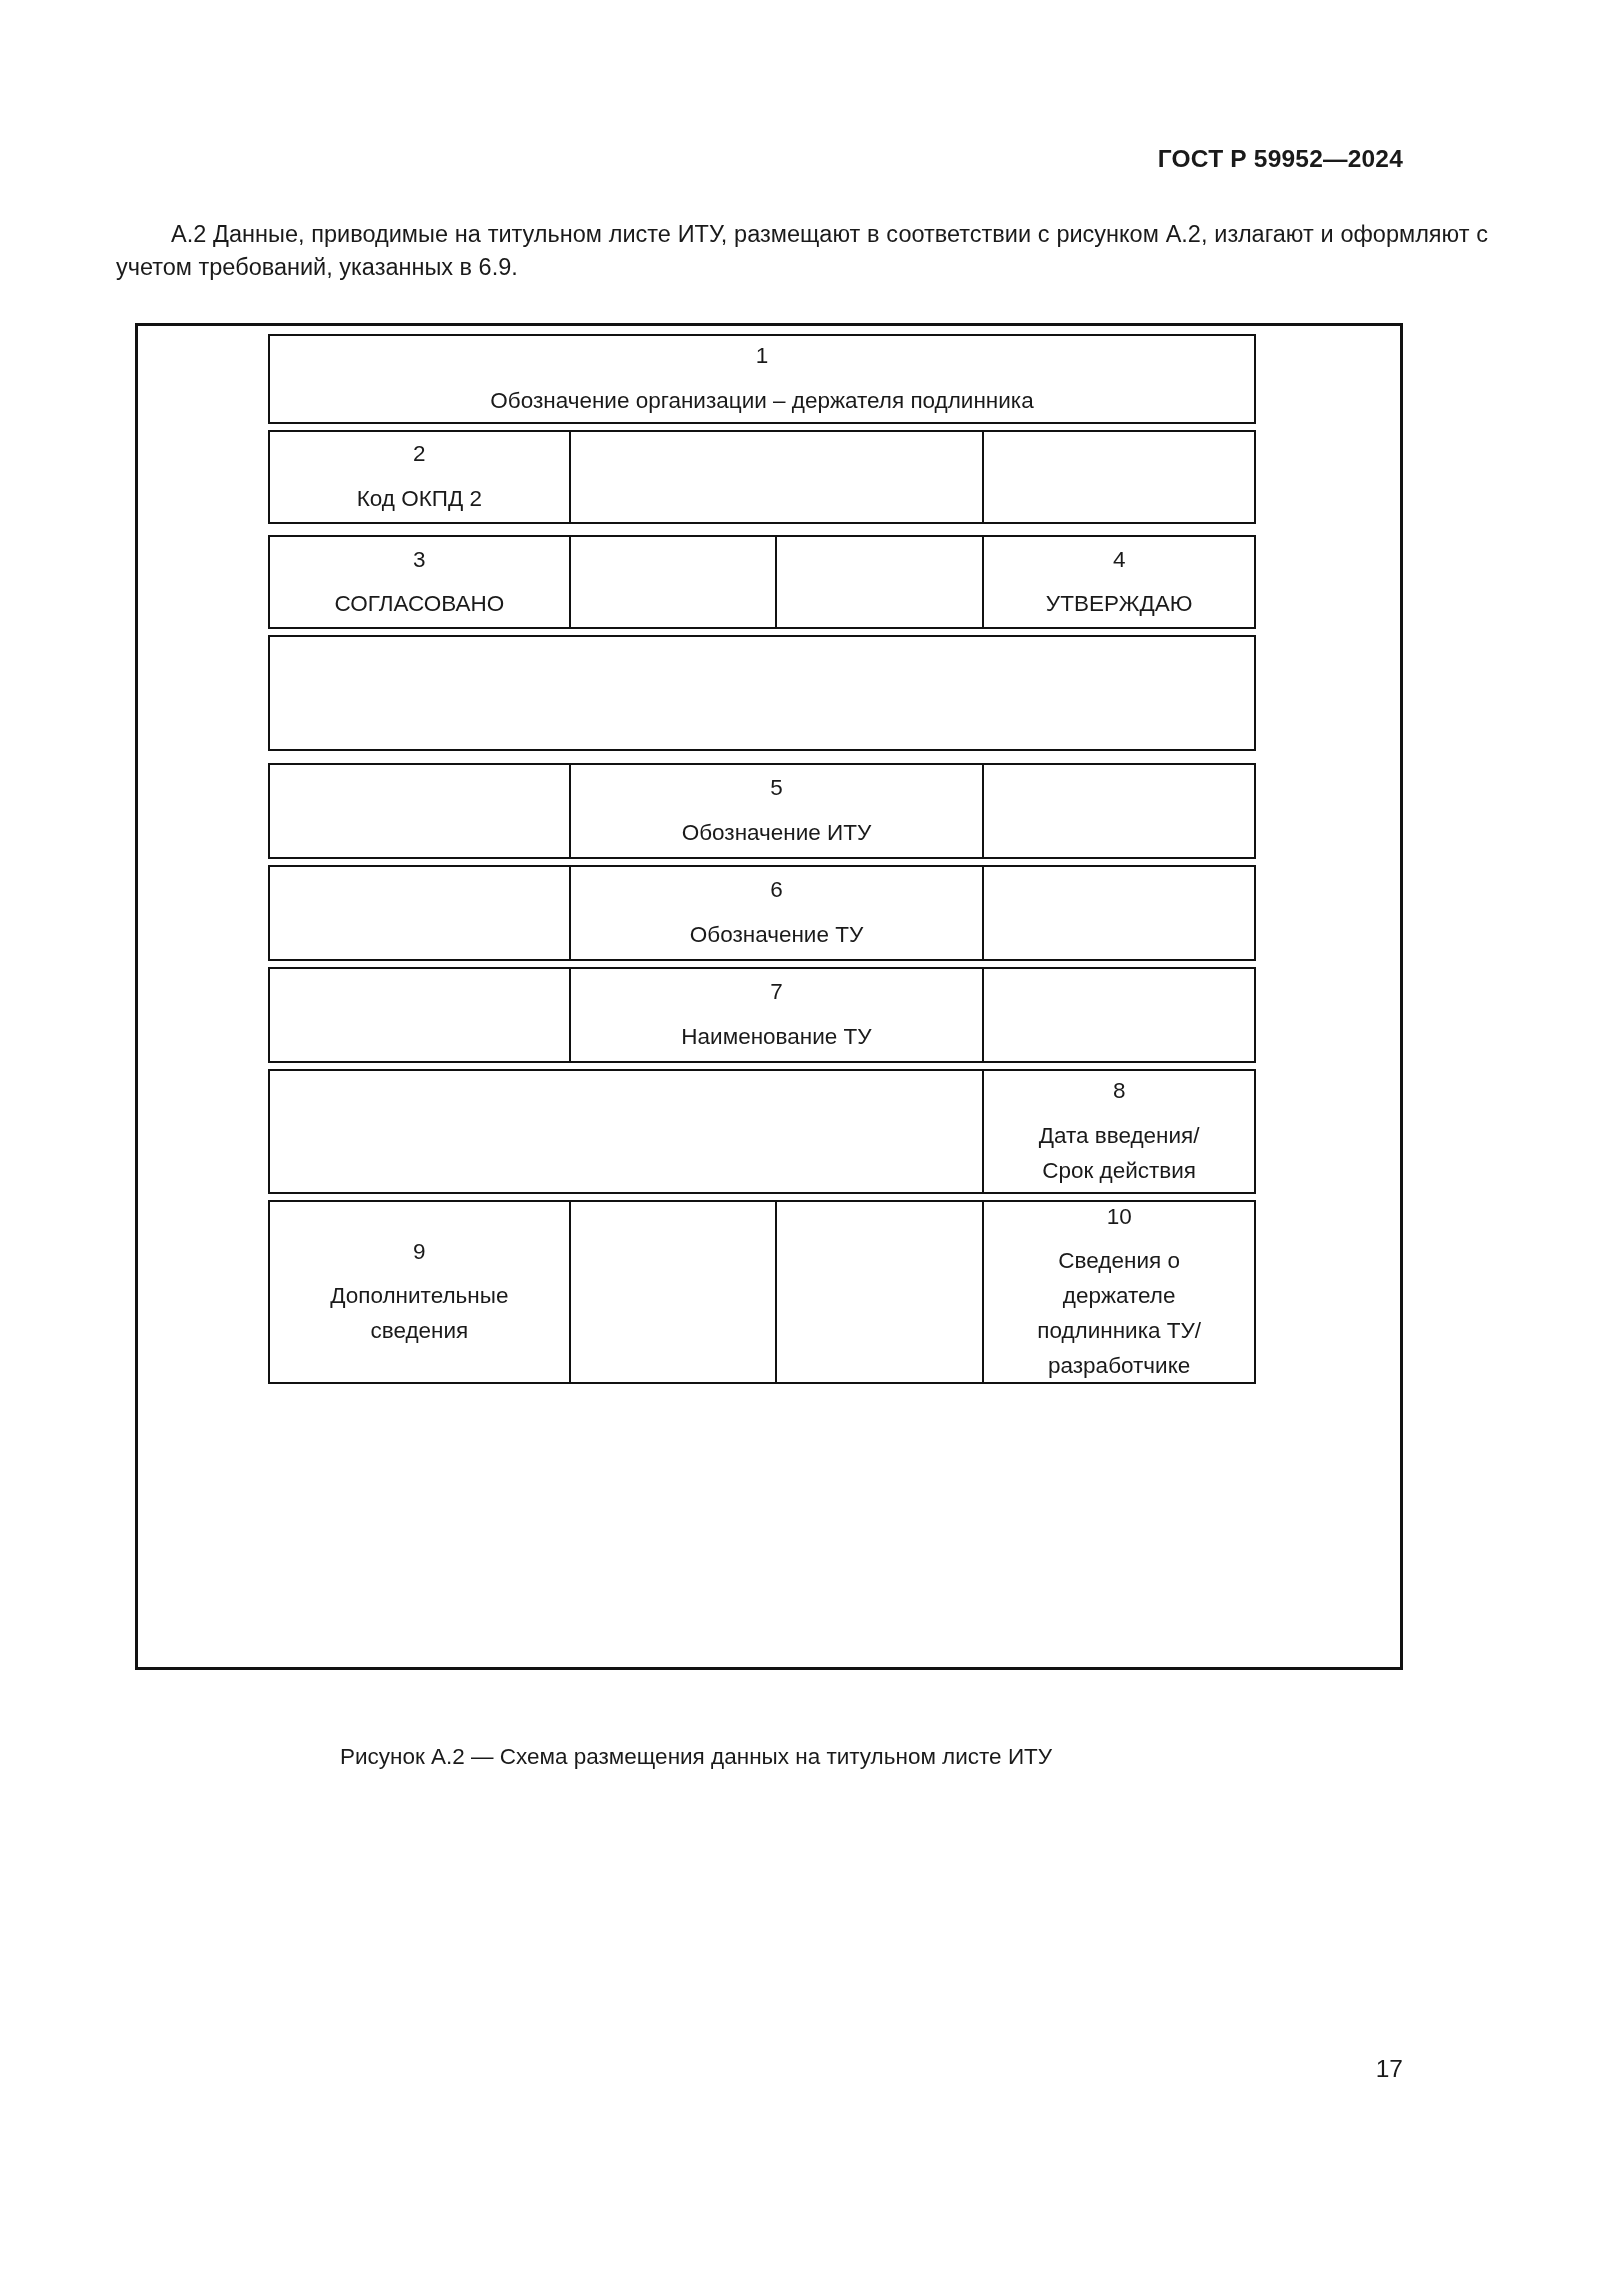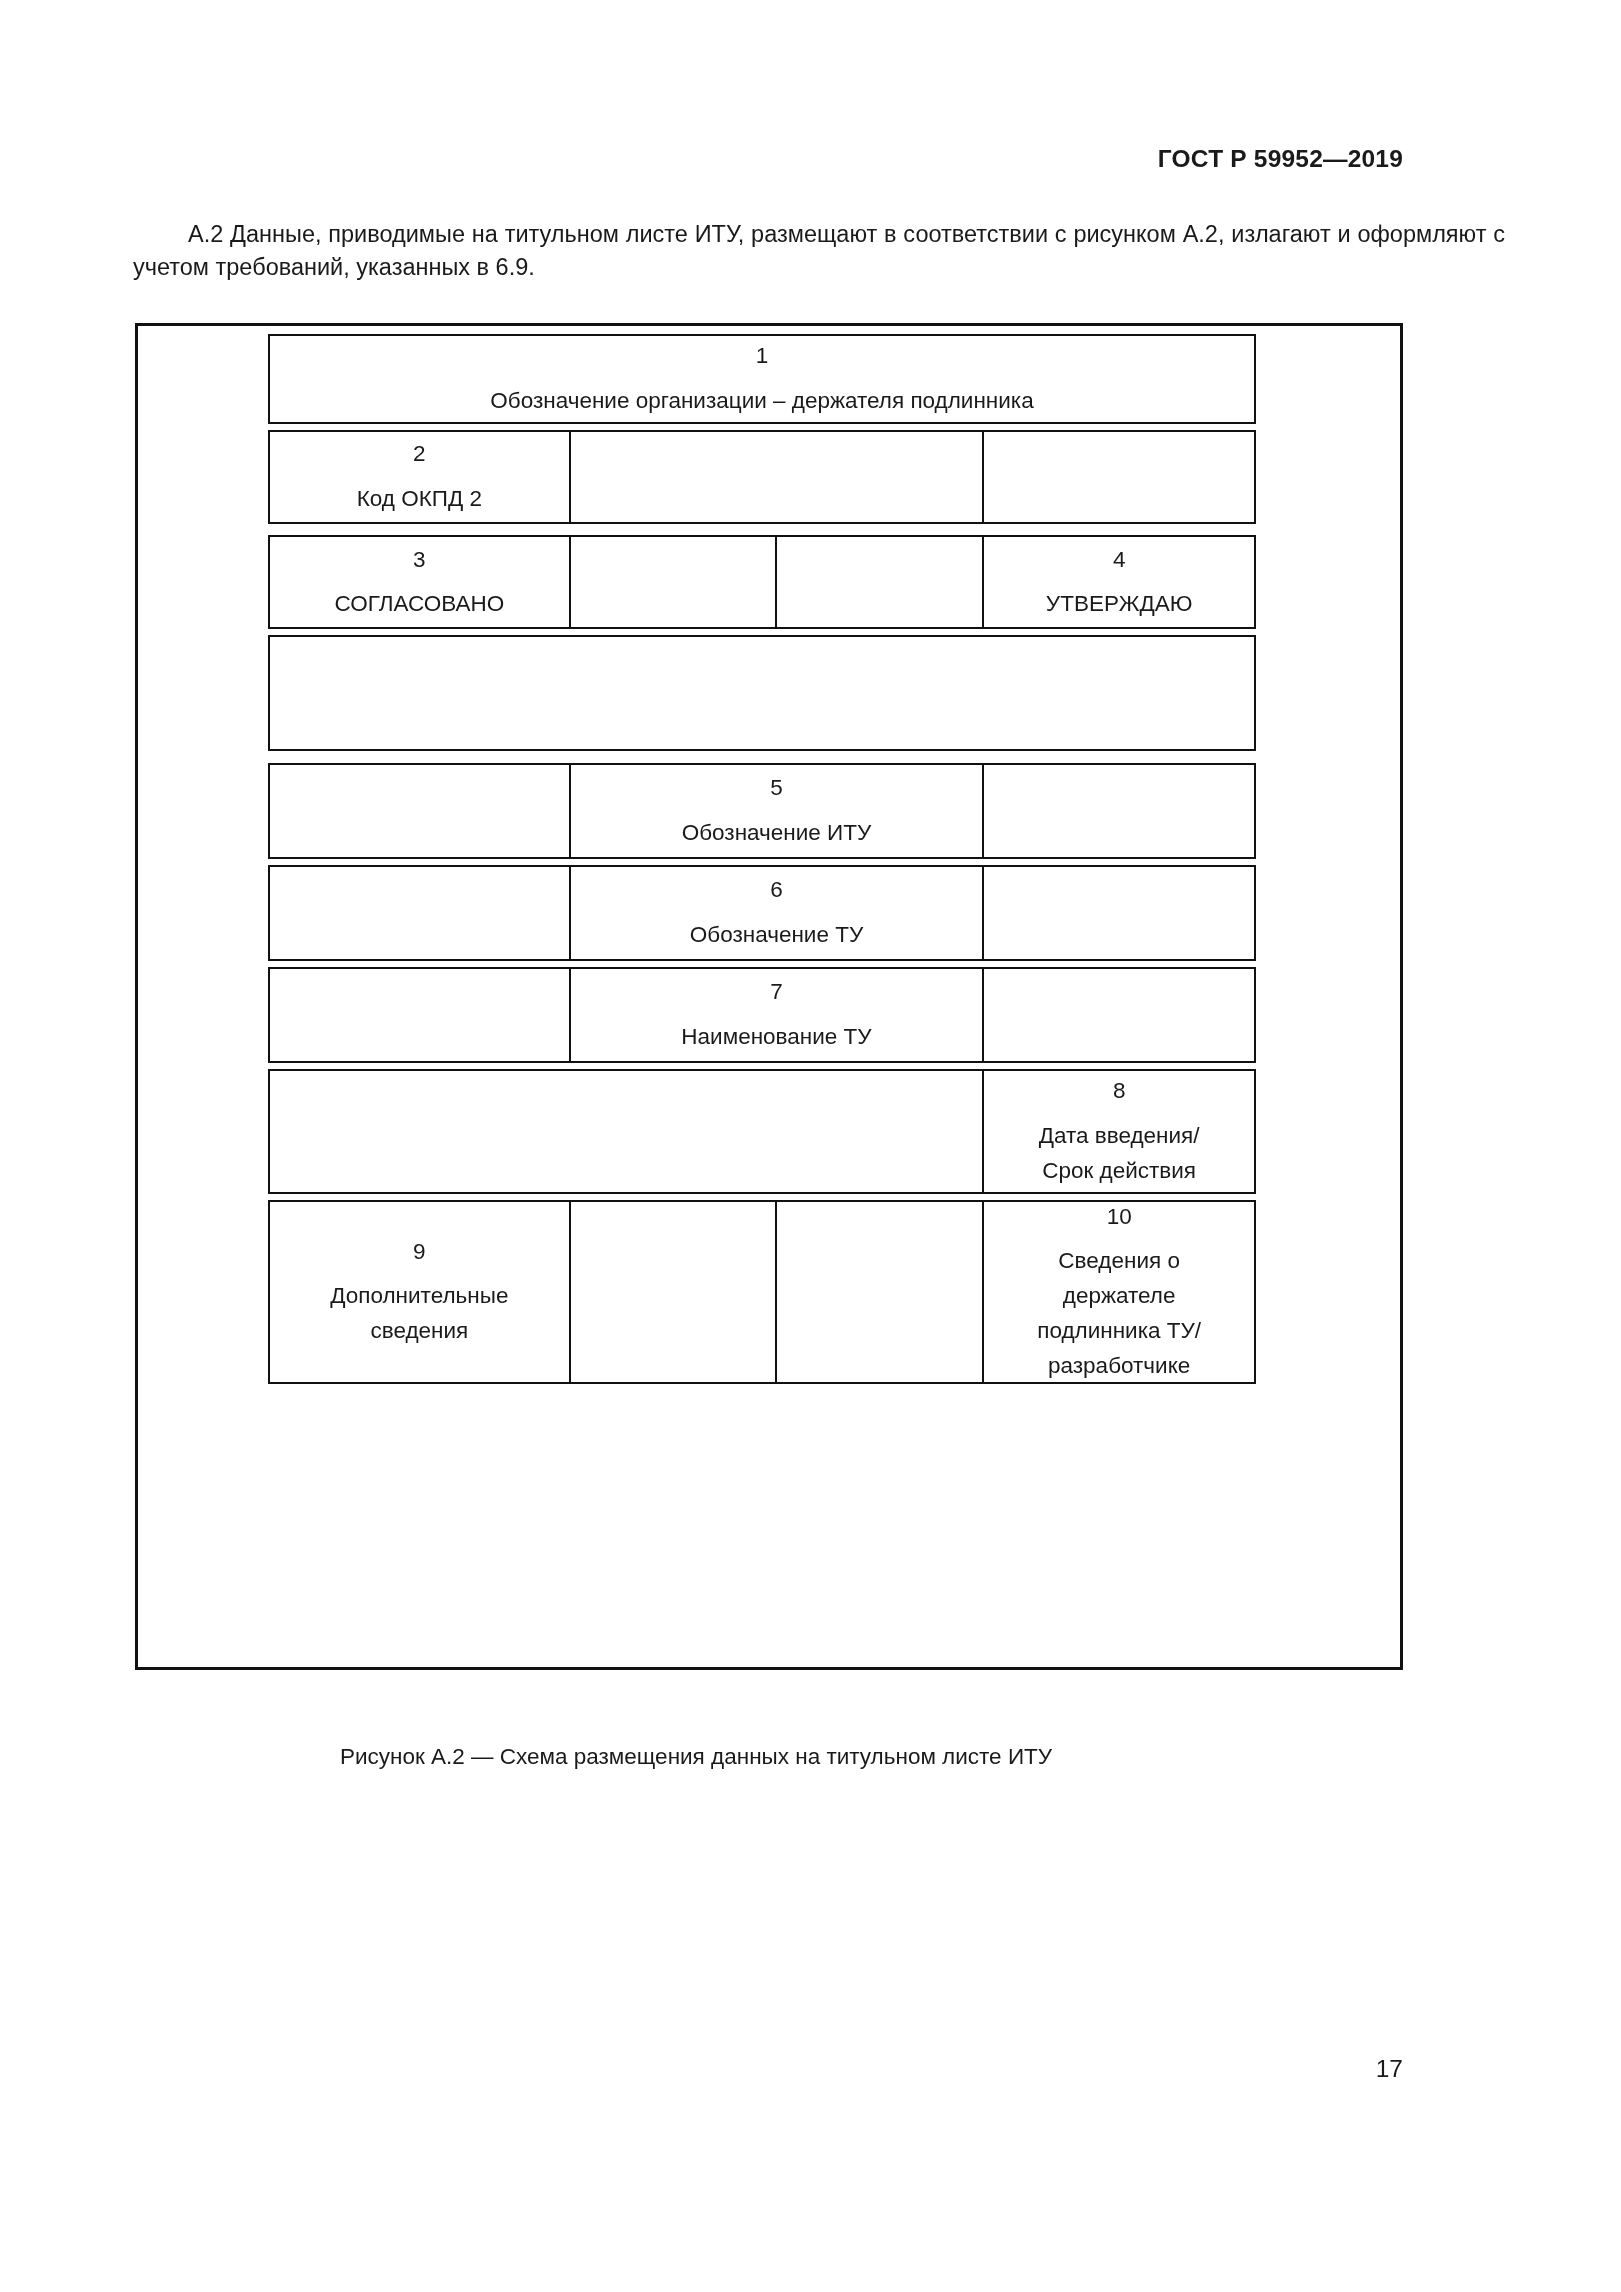--- a/index.html
+++ b/index.html
@@ -24,21 +24,21 @@
     font-size: 24.5px;
     font-weight: bold;
     letter-spacing: 0.2px;
     white-space: nowrap;
   }
 
   
   .intro {
     position: absolute;
     top: 218px;
-    left: 133px;
+    left: 116px;
     width: 1372px;
     font-size: 23.5px;
     line-height: 1.42;
     text-align: justify;
     text-justify: inter-word;
   }
   .intro .indent { display: inline-block; width: 55px; }
 
   
   .figure-frame {
@@ -125,21 +125,21 @@
     position: absolute;
     top: 2055px;
     right: 218px;
     font-size: 24.5px;
     margin-left: 44px;
   }
 </style>
 </head>
 <body>
 
-<div class="doc-header">ГОСТ Р 59952—2019</div>
+<div class="doc-header">ГОСТ Р 59952—2024</div>
 
 <div class="intro"><span class="indent"></span><span>А.2 Данные, приводимые на титульном листе ИТУ, размещают в соответствии с рисунком А.2, излагают и оформляют с учетом требований, указанных в 6.9.</span></div>
 
 <div class="figure-frame">
   <div class="scheme">
 
     <div class="srow r-title tight">
       <div class="scell c-full">
         <span class="num">1</span>
         <span class="lbl">Обозначение организации – держателя подлинника</span>

